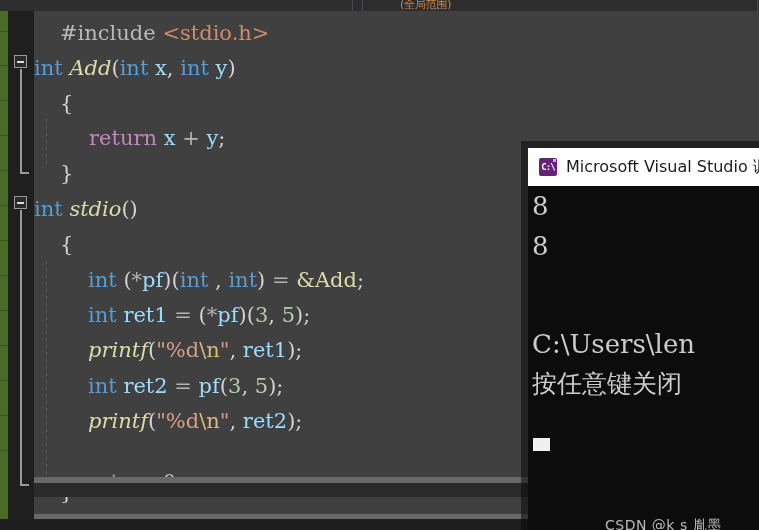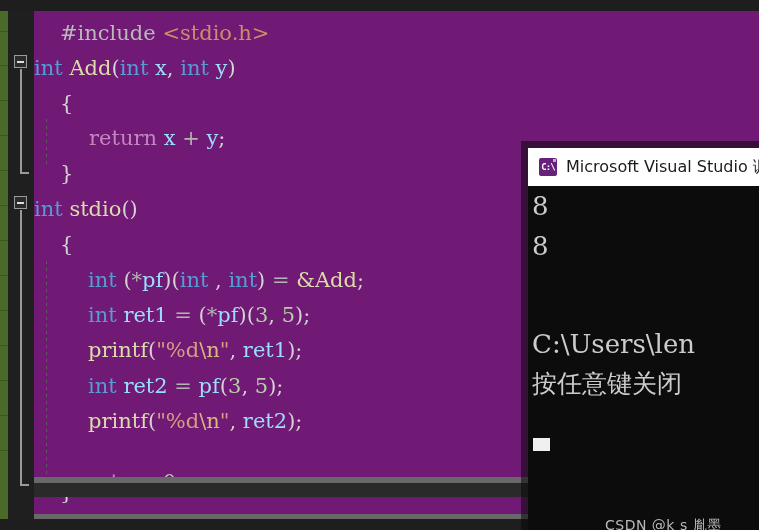--- a/index.html
+++ b/index.html
@@ -44,21 +44,21 @@
     white-space: nowrap;
     letter-spacing: -0.2px;
   }
 
   
   .editor {
     position: absolute;
     left: 0; top: 11px;
     width: 759px;
     height: 519px;
-    background: #701a75;
+    background: #404040;
   }
   .change-bar {
     position: absolute;
     left: 0; top: 0;
     width: 8px;
     height: 519px;
     background: #4a6b28;
   }
   .change-bar .nick {
     position: absolute;
@@ -125,21 +125,21 @@
     left: 0;
     height: 35px;
     white-space: pre;
   }
 
   
   .t-pre   { color: #b9b9b9; }          
   .t-incl  { color: #cf8b6b; }          
   .t-kw    { color: #569cd6; }          
   .t-ctl   { color: #c586c0; }          
-  .t-fn    { color: #dcdcaa; }          
+  .t-fn    { color: #dcdcaa; font-style: italic; }          
   .t-var   { color: #9cdcfe; }          
   .t-plain { color: #d4d4d4; }
   .t-num   { color: #b5cea8; }          
   .t-str   { color: #d69d85; }          
   .t-esc   { color: #d7ba7d; }          
   .t-brace { color: #d4d4d4; }
   .t-amp   { color: #dcdcaa; }
   .t-op    { color: #b4b4b4; }
 
   
@@ -277,20 +277,26 @@
     white-space: nowrap;
     letter-spacing: .5px;
     margin-top: 24px;
   }
 </style>
 </head>
 <body>
 
 <div id="screen">
 
+  <div class="top-strip">
+    <div class="top-nav-sep" style="left:352px"></div>
+    <div class="top-nav-sep" style="left:362px"></div>
+    <div class="top-nav-sep" style="left:757px"></div>
+    <div class="top-nav-text">(全局范围)</div>
+  </div>
 
   <div class="editor">
 
     <div class="change-bar">
       <div class="nick" style="top:20px"></div>
       <div class="nick" style="top:54px"></div>
       <div class="nick" style="top:89px"></div>
       <div class="nick" style="top:124px"></div>
       <div class="nick" style="top:159px"></div>
       <div class="nick" style="top:194px"></div>

